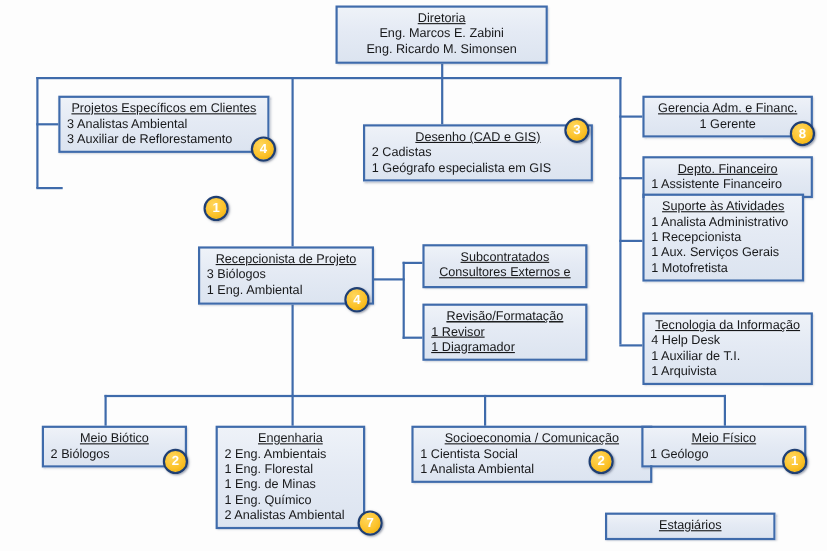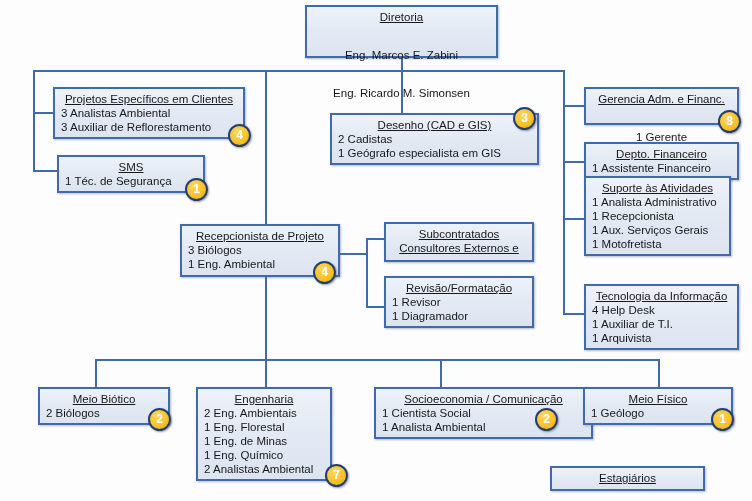--- a/index.html
+++ b/index.html
@@ -31,21 +31,21 @@
     font-size:11.5px;
     line-height:14px;
     color:#17181a;
   }
   .ttl{
     text-align:center;
     text-decoration:underline;
     white-space:nowrap;
   }
   .li{white-space:nowrap;text-align:left;}
-  .li.c{text-align:center;margin-top:24px;}
+  .li.c{text-align:center;}
 
   
   .badge{
     position:absolute;
     width:23px;height:23px;
     border-radius:50%;
     box-sizing:border-box;
     border:2px solid #1f3f73;
     background:radial-gradient(circle at 38% 32%,#ffd75e 0%,#fcc22a 55%,#e8a900 100%);
     color:#ffffff;
@@ -99,24 +99,20 @@
     <div class="li c">Eng. Ricardo M. Simonsen</div>
   </div>
 
   <div class="box" style="left:53px;top:87px;width:192px;height:52px;">
     <div class="ttl">Projetos Específicos em Clientes</div>
     <div class="li">3 Analistas  Ambiental</div>
     <div class="li">3 Auxiliar  de Reflorestamento</div>
   </div>
   <div class="badge" style="left:228px;top:124px;">4</div>
 
-  <div class="box" style="left:57px;top:155px;width:148px;height:38px;">
-    <div class="ttl">SMS</div>
-    <div class="li">1 Téc. de Segurança</div>
-  </div>
   <div class="badge" style="left:185px;top:178px;">1</div>
 
   <div class="box" style="left:330px;top:113px;width:209px;height:52px;">
     <div class="ttl">Desenho (CAD e GIS)</div>
     <div class="li">2 Cadistas</div>
     <div class="li">1 Geógrafo  especialista em GIS</div>
   </div>
   <div class="badge" style="left:513px;top:107px;">3</div>
 
   <div class="box" style="left:584px;top:87px;width:155px;height:38px;">
@@ -150,21 +146,21 @@
     <div class="li">3 Biólogos</div>
     <div class="li">1 Eng. Ambiental</div>
   </div>
   <div class="badge" style="left:313px;top:261px;">4</div>
 
   <div class="box" style="left:384px;top:222px;width:150px;height:40px;">
     <div class="ttl">Subcontratados</div>
     <div class="ttl">Consultores Externos e</div>
   </div>
 
-  <div class="box" style="left:384px;top:276px;width:150px;height:52px;">
+  <div class="box" style="left:384px;top:276px;width:150px;height:52px;text-decoration:underline;">
     <div class="ttl">Revisão/Formatação</div>
     <div class="li">1 Revisor</div>
     <div class="li">1 Diagramador</div>
   </div>
 
   <div class="box" style="left:38px;top:387px;width:132px;height:38px;">
     <div class="ttl">Meio  Biótico</div>
     <div class="li">2 Biólogos</div>
   </div>
   <div class="badge" style="left:148px;top:408px;">2</div>

